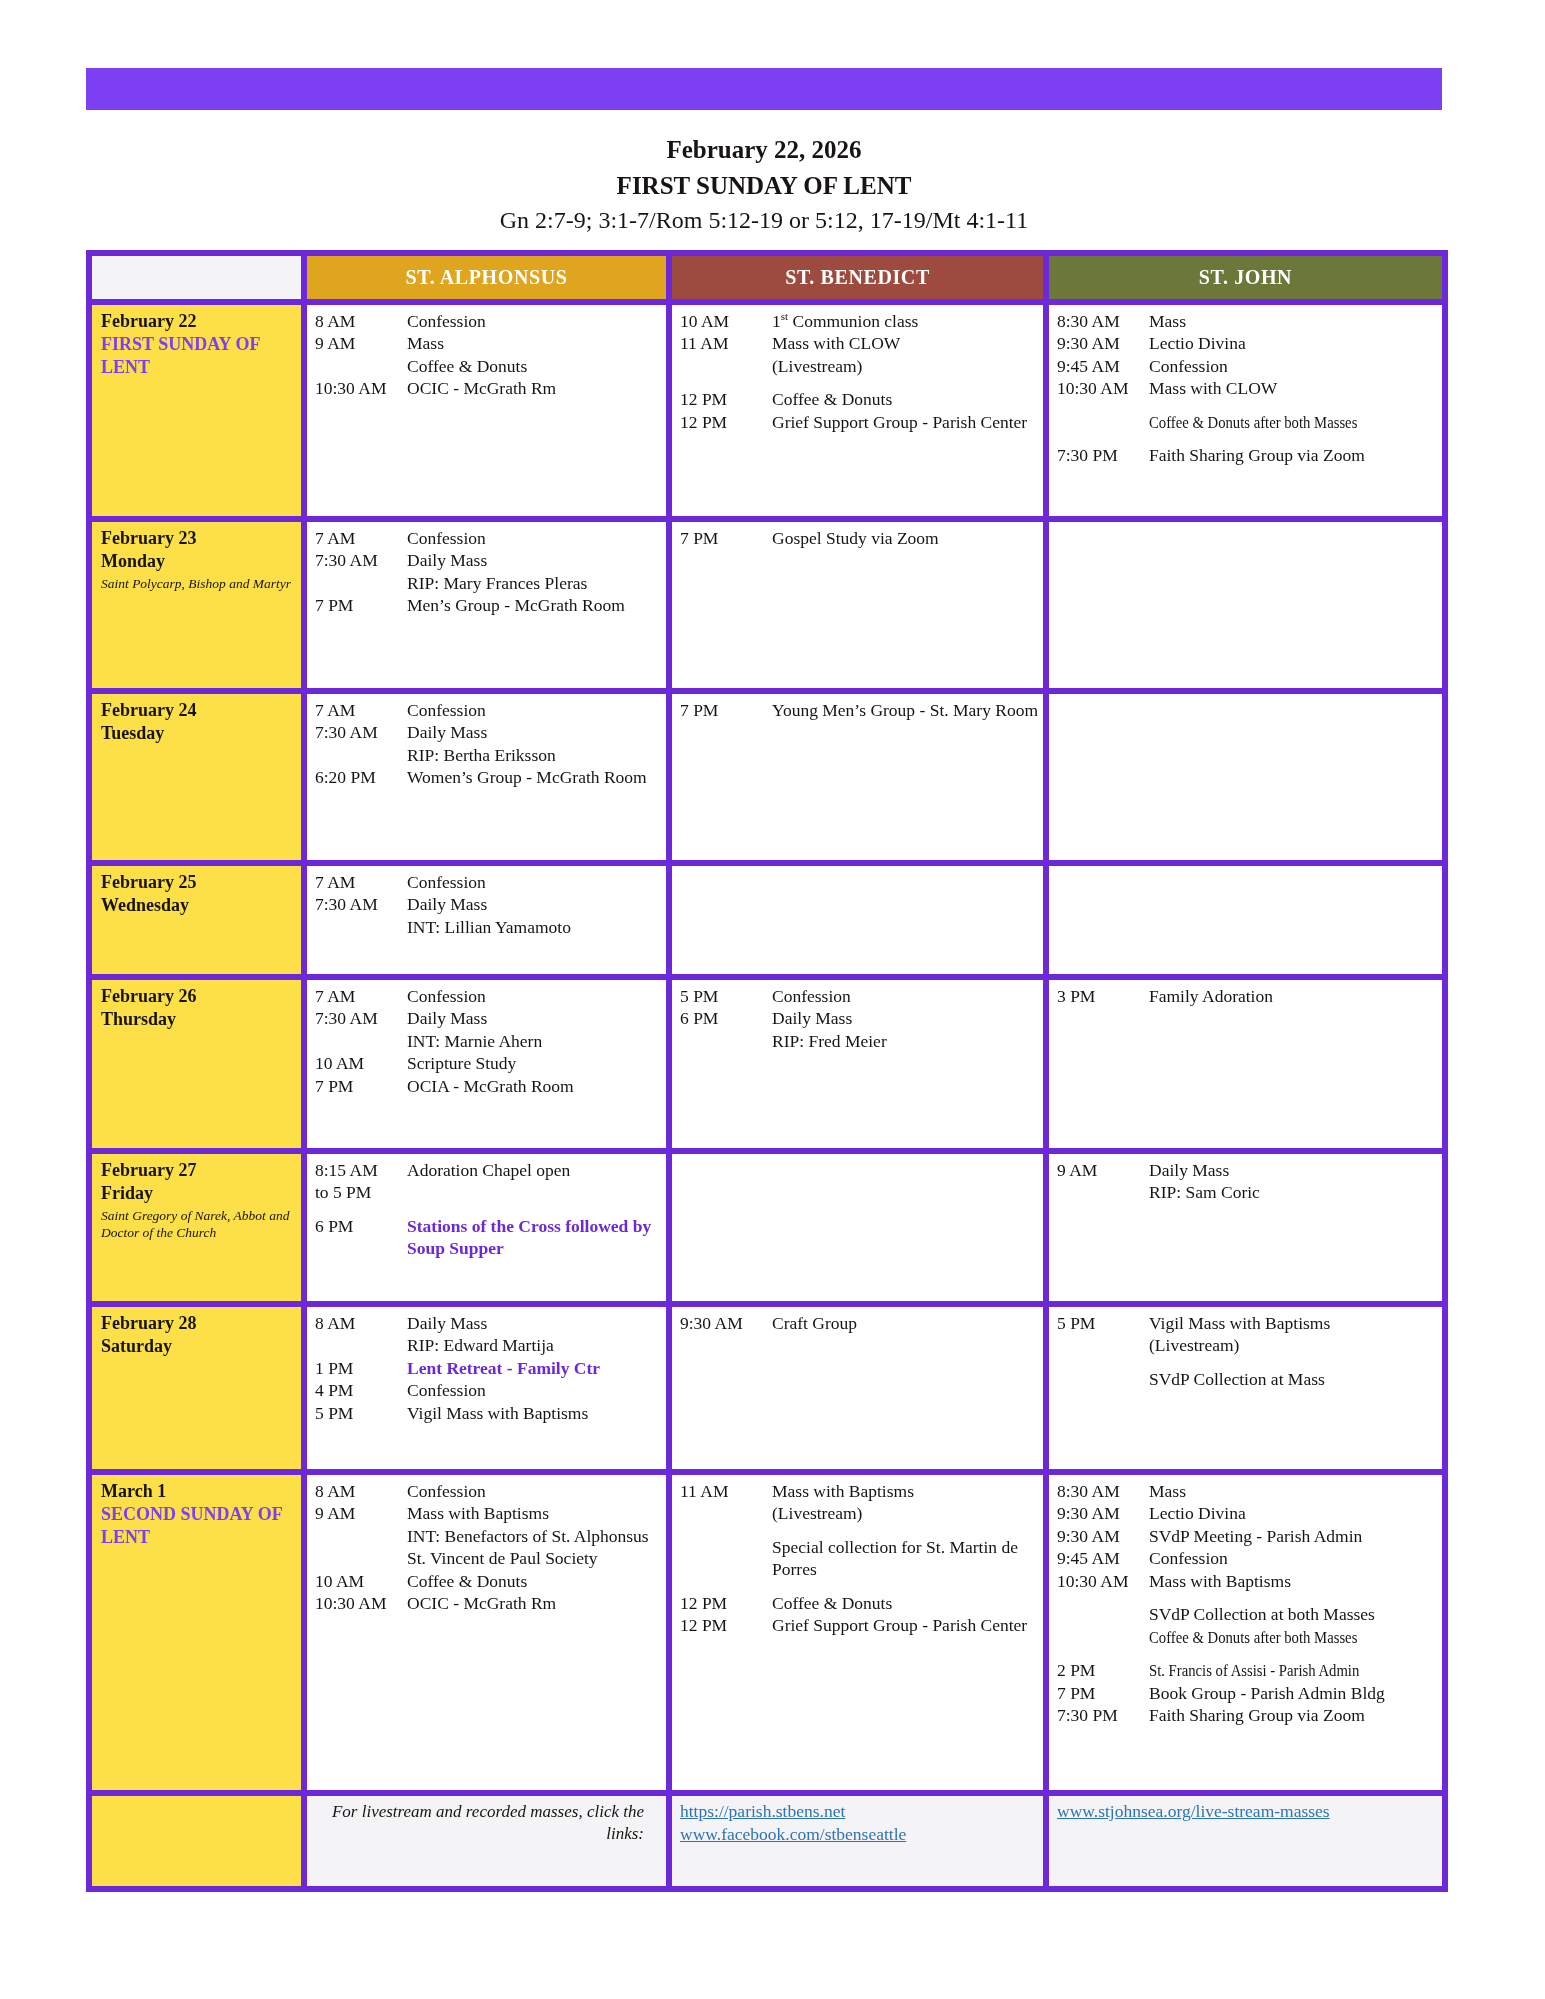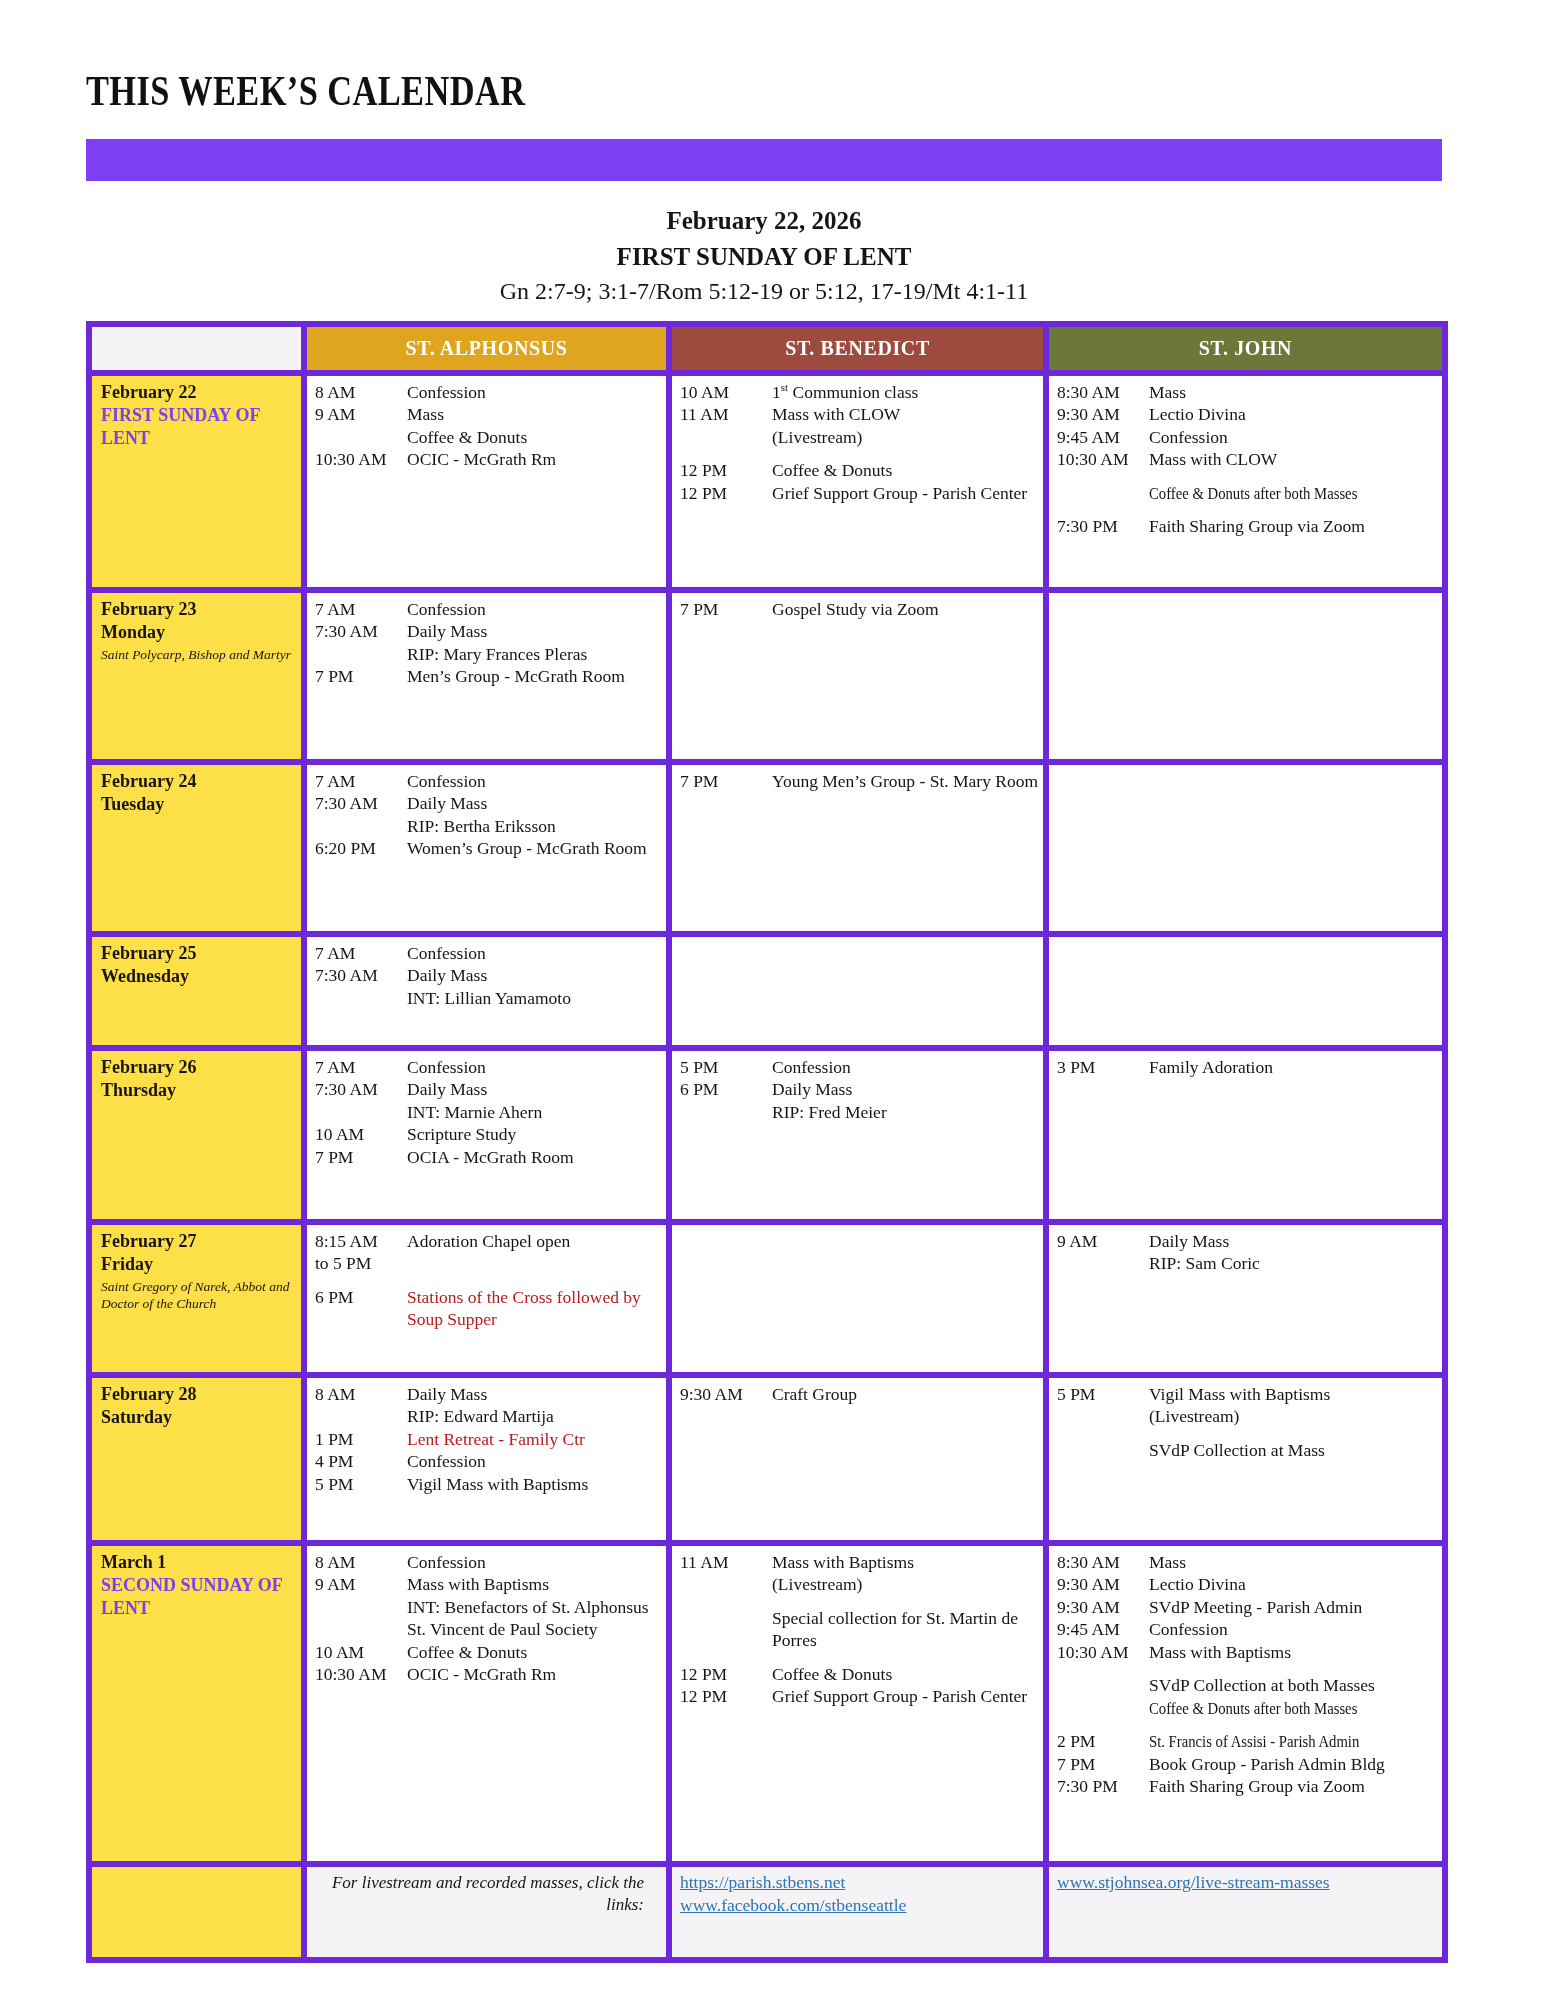--- a/index.html
+++ b/index.html
@@ -32,21 +32,21 @@
   .datecell{background:#fde047;padding:5px 5px 5px 9px;}
   .d-date,.d-day{font-weight:700;font-size:18px;line-height:23px;}
   .d-feast{font-weight:700;font-size:18px;line-height:23px;color:#7c3ff2;}
   .d-saint{font-style:italic;font-size:13.5px;line-height:17.5px;margin-top:2px;}
   
   .evcell{background:#ffffff;padding:5px 4px 5px 8px;}
   .ev{display:grid;grid-template-columns:92px 1fr;}
   .ev.gap{margin-top:11px;}
   .ev .t{white-space:pre-line;}
   .ev .t,.ev .x{font-size:17.5px;line-height:22.5px;}
-  .x.purple{color:#b91c1c;font-weight:400;}
+  .x.purple{color:#6d28d9;font-weight:700;}
   .x.cond{display:block;transform:scaleX(.84);transform-origin:0 50%;white-space:nowrap;}
   sup{font-size:11px;line-height:0;vertical-align:7px;}
   
   tbody tr:nth-child(1) td{height:201px;}
   tbody tr:nth-child(2) td{height:156px;}
   tbody tr:nth-child(3) td{height:156px;}
   tbody tr:nth-child(4) td{height:98px;}
   tbody tr:nth-child(5) td{height:158px;}
   tbody tr:nth-child(6) td{height:137px;}
   tbody tr:nth-child(7) td{height:152px;}
@@ -56,21 +56,20 @@
   .foot-label-cell{padding:5px 22px 5px 8px;}
   .foot-label{font-style:italic;font-size:17px;line-height:22px;text-align:right;}
   .foot-links{padding:4px 4px 16px 8px;}
   .foot-links a{display:block;color:#2e74b5;text-decoration:underline;font-size:17.5px;line-height:23.5px;}
 </style>
 </head>
 <body>
 
 <div class="page">
 
-  <h1 class="title"><span class="squeeze">THIS WEEK’S CALENDAR</span></h1>
 
   <div class="bar"></div>
 
   <div class="center-head">
     <div class="h-date">February 22, 2026</div>
     <div class="h-feast">FIRST SUNDAY OF LENT</div>
     <div class="h-readings">Gn 2:7-9; 3:1-7/Rom 5:12-19 or 5:12, 17-19/Mt 4:1-11</div>
   </div>
 
   <table>

